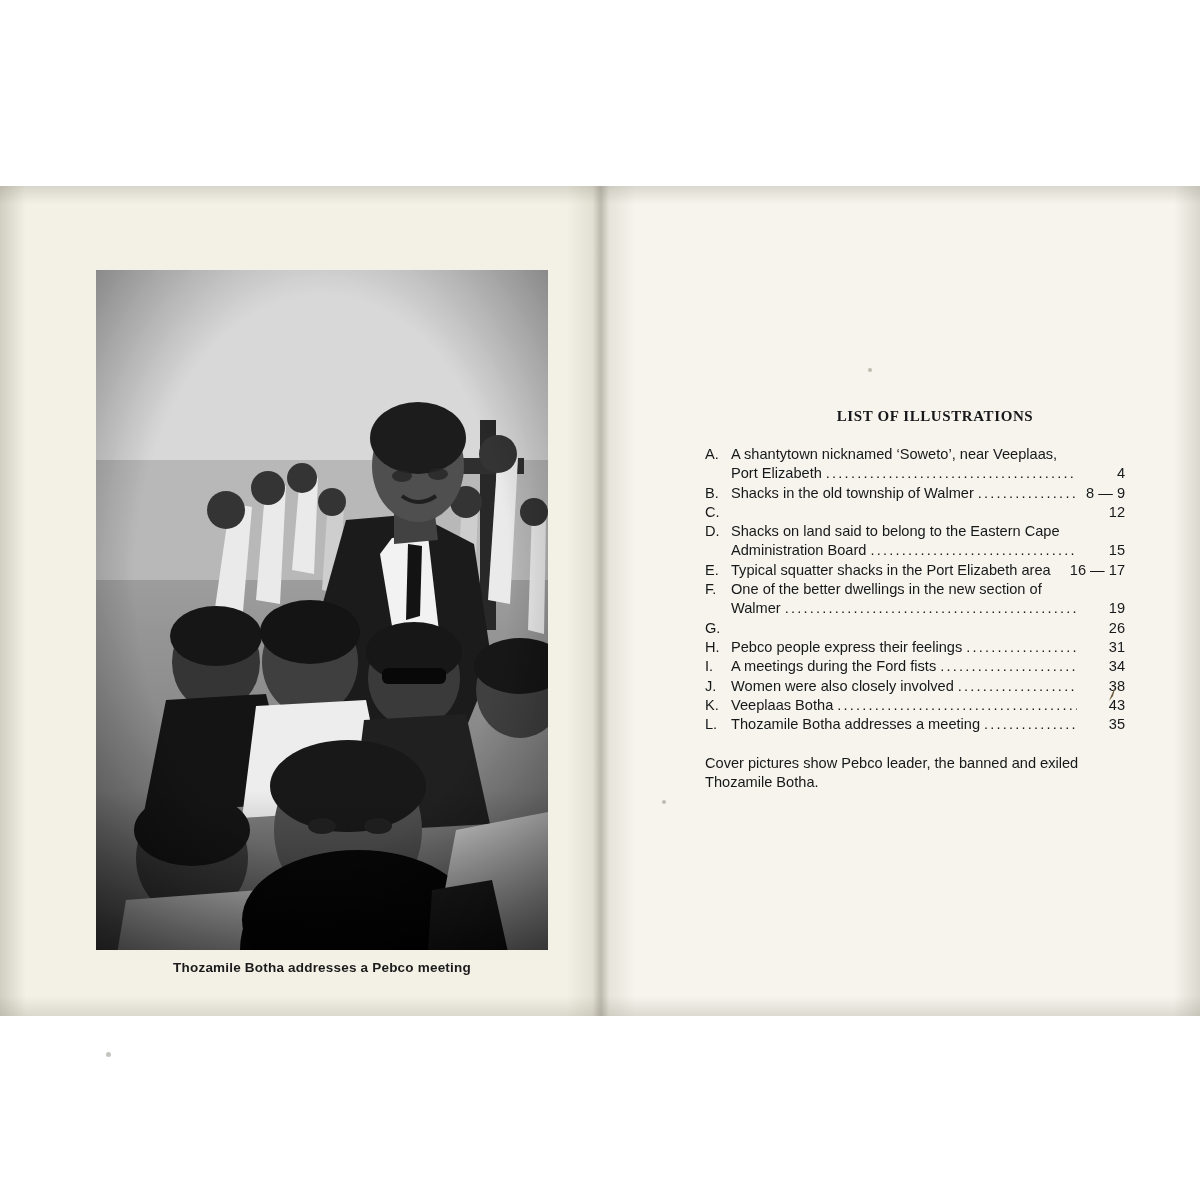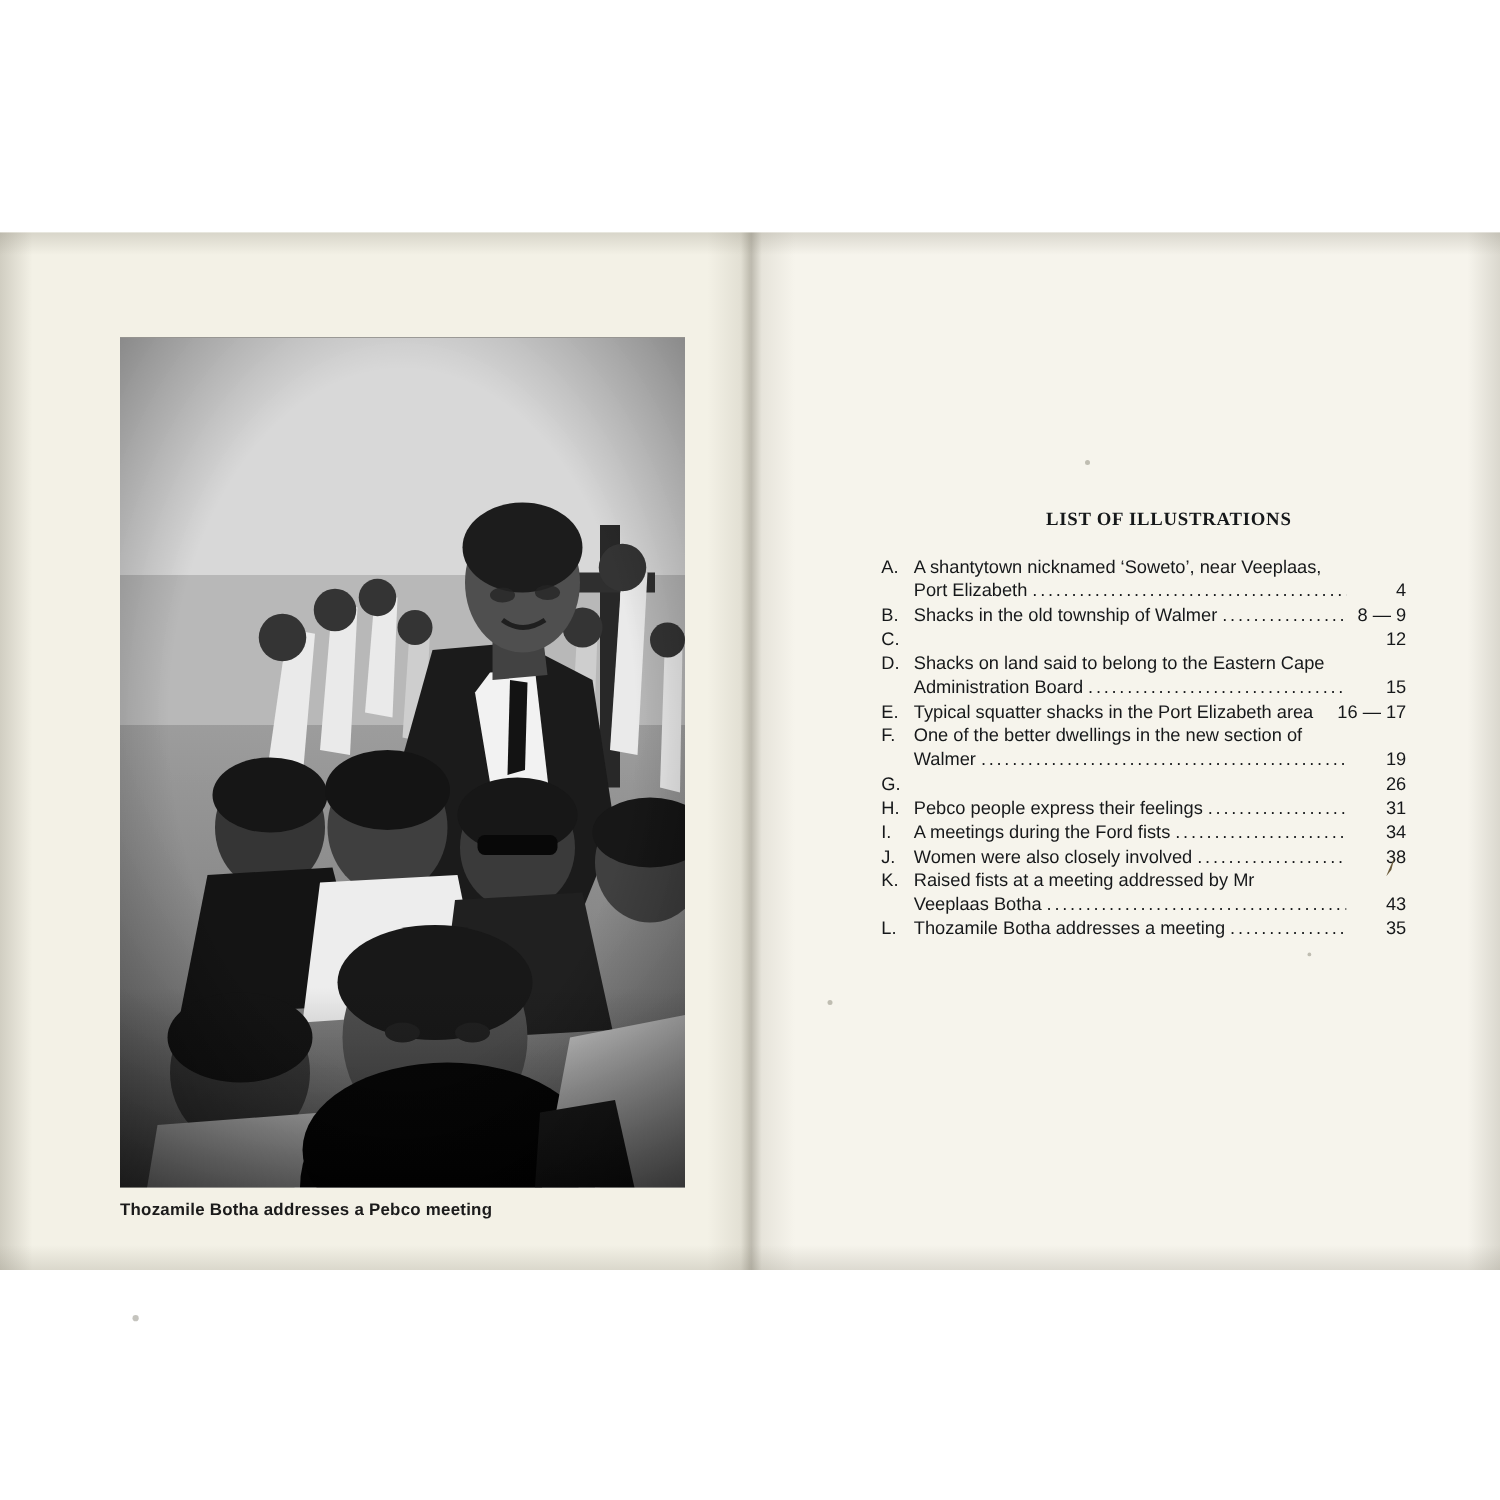--- a/index.html
+++ b/index.html
@@ -123,20 +123,21 @@
     background: #2b2b2b;
     overflow: hidden;
     filter: grayscale(100%) contrast(108%);
   }
   #photo svg { display: block; }
   #photo-caption {
     position: absolute;
     left: 0;
     top: 690px;
     width: 452px;
+    text-align: center;
     font-family: "Liberation Sans", sans-serif;
     font-weight: bold;
     font-size: 13.5px;
     color: #1b1b1b;
     letter-spacing: 0.2px;
   }
 
   
   #illus {
     position: absolute;
@@ -471,41 +472,39 @@
                 <span class="illus-text">Women were also closely involved</span>
                 <span class="illus-dots">..........................................................................................</span>
                 <span class="illus-page">38</span>
               </div>
             </div>
           </div>
           <div class="illus-row">
             <span class="illus-letter">K.</span>
             <div class="illus-body">
               <div class="illus-line">
-                <span class="illus-text">Raised fists at a meeting addressed by Mr</span>
-              </div>
-              <div class="illus-line">
                 <span class="illus-text">Veeplaas Botha</span>
                 <span class="illus-dots">..........................................................................................</span>
                 <span class="illus-page">43</span>
               </div>
             </div>
           </div>
           <div class="illus-row">
             <span class="illus-letter">L.</span>
             <div class="illus-body">
               <div class="illus-line">
                 <span class="illus-text">Thozamile Botha addresses a meeting</span>
                 <span class="illus-dots">..........................................................................................</span>
                 <span class="illus-page">35</span>
               </div>
             </div>
           </div>
         </div>
     </div>
 
+    <div id="cover-note">Cover pictures show Pebco leader, the banned and exiled Thozamile Botha.</div>
 
     <svg id="ink-mark" viewBox="0 0 10 18" aria-hidden="true">
       <path d="M8 1 L3 12 L1 17 L5 12 Z" fill="#6a5a3a"></path>
     </svg>
   </div>
 
 </div>
 
 </body></html>

